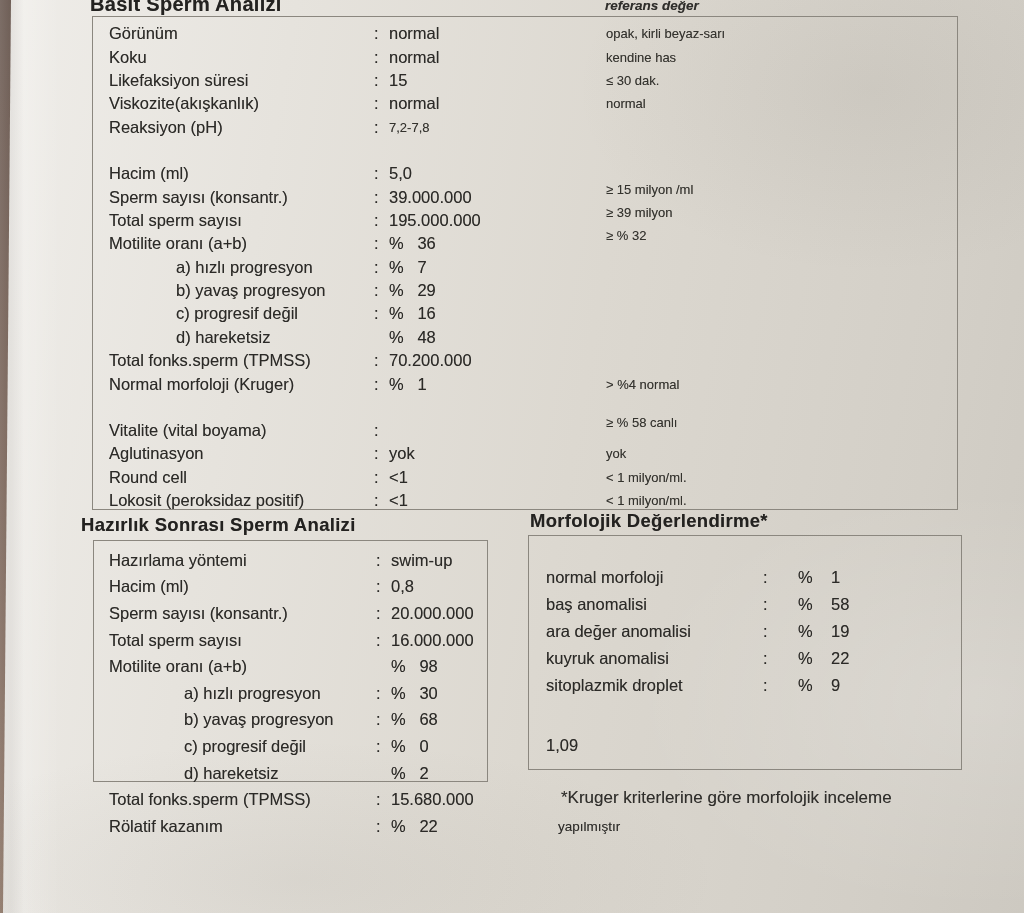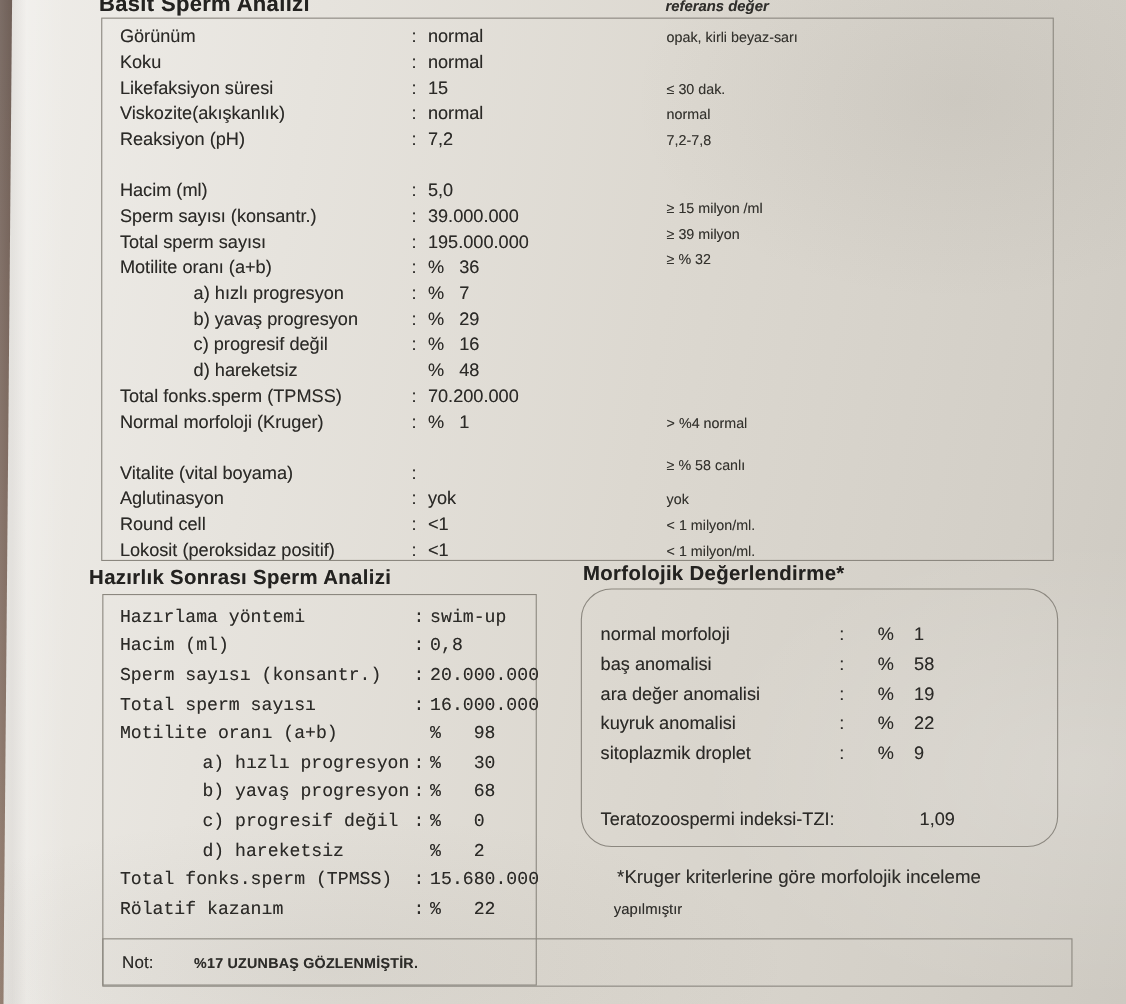--- a/index.html
+++ b/index.html
@@ -25,22 +25,22 @@
   .doc{position:absolute;inset:0;text-shadow:0 0 .6px rgba(55,52,48,.45);}
 
   .sec-title{position:absolute;font-weight:bold;color:#232220;letter-spacing:.3px;}
   #title-basit{left:90px;top:-7px;font-size:20px;}
   #ref-header{position:absolute;left:605px;top:-2px;font-size:13.5px;font-style:italic;font-weight:600;color:#2f2e2b;}
   #title-hazirlik{left:81px;top:514px;font-size:18.5px;}
   #title-morf{left:530px;top:510px;font-size:18.5px;}
 
   .box{position:absolute;border:1px solid #8b877f;box-sizing:border-box;}
   #tbl-basit{left:92px;top:16px;width:866px;height:494px;padding-top:5px;}
-  #tbl-hazirlik{left:93px;top:540px;width:395px;height:356px;padding-top:6px;font-family:Liberation Mono, monospace;}
-  #box-morf{left:528px;top:535px;width:434px;height:235px;padding-top:28px;border-radius:28px;}
+  #tbl-hazirlik{left:93px;top:540px;width:395px;height:242px;padding-top:6px;}
+  #box-morf{left:528px;top:535px;width:434px;height:235px;padding-top:28px;}
   #box-not{left:93px;top:853px;width:882px;height:44px;}
 
   .row{display:grid;align-items:center;font-size:16.5px;color:#2b2a27;}
   #tbl-basit .row{grid-template-columns:281px 15px 217px 1fr;height:23.4px;}
   #tbl-basit .row.gap{margin-top:23px;}
   #tbl-hazirlik .row{grid-template-columns:282px 15px 1fr;height:26.6px;}
   #box-morf .row{grid-template-columns:234px 35px 33px 1fr;height:27px;}
 
   .c-label{padding-left:16px;white-space:pre;}
   #tbl-hazirlik .c-label{padding-left:15px;}
@@ -82,37 +82,37 @@
       <div class="row">
         <span class="c-label">Görünüm</span>
         <span class="c-colon">:</span>
         <span class="c-value">normal</span>
         <span class="c-ref">opak, kirli beyaz-sarı</span>
       </div>
       <div class="row">
         <span class="c-label">Koku</span>
         <span class="c-colon">:</span>
         <span class="c-value">normal</span>
+        <span class="c-ref">kendine has</span>
       </div>
       <div class="row">
         <span class="c-label">Likefaksiyon süresi</span>
         <span class="c-colon">:</span>
         <span class="c-value">15</span>
         <span class="c-ref">≤ 30 dak.</span>
       </div>
       <div class="row">
         <span class="c-label">Viskozite(akışkanlık)</span>
         <span class="c-colon">:</span>
         <span class="c-value">normal</span>
         <span class="c-ref">normal</span>
       </div>
       <div class="row">
         <span class="c-label">Reaksiyon (pH)</span>
         <span class="c-colon">:</span>
-        <span class="c-value">7,2</span>
         <span class="c-ref">7,2-7,8</span>
       </div>
       <div class="row gap">
         <span class="c-label">Hacim (ml)</span>
         <span class="c-colon">:</span>
         <span class="c-value">5,0</span>
       </div>
       <div class="row">
         <span class="c-label">Sperm sayısı (konsantr.)</span>
         <span class="c-colon">:</span>
@@ -280,27 +280,20 @@
           <span class="c-value">22</span>
         </div>
         <div class="row">
           <span class="c-label">sitoplazmik droplet</span>
           <span class="c-colon">:</span>
           <span class="c-pct">%</span>
           <span class="c-value">9</span>
         </div>
       </div>
     <div class="tzi-row">
-      <span class="c-label" style="padding-left:0">Teratozoospermi indeksi-TZI:</span>
       <span class="c-value">1,09</span>
     </div>
     <div class="footnote">*Kruger kriterlerine göre morfolojik inceleme</div>
     <div class="footnote2">yapılmıştır</div>
   </div>
 
-  <div class="box" id="box-not">
-    <div class="inner">
-      <span class="not-label">Not:</span>
-      <span class="not-text">%17 UZUNBAŞ GÖZLENMİŞTİR.</span>
-    </div>
-  </div>
 
 </div>
 
 </body></html>

